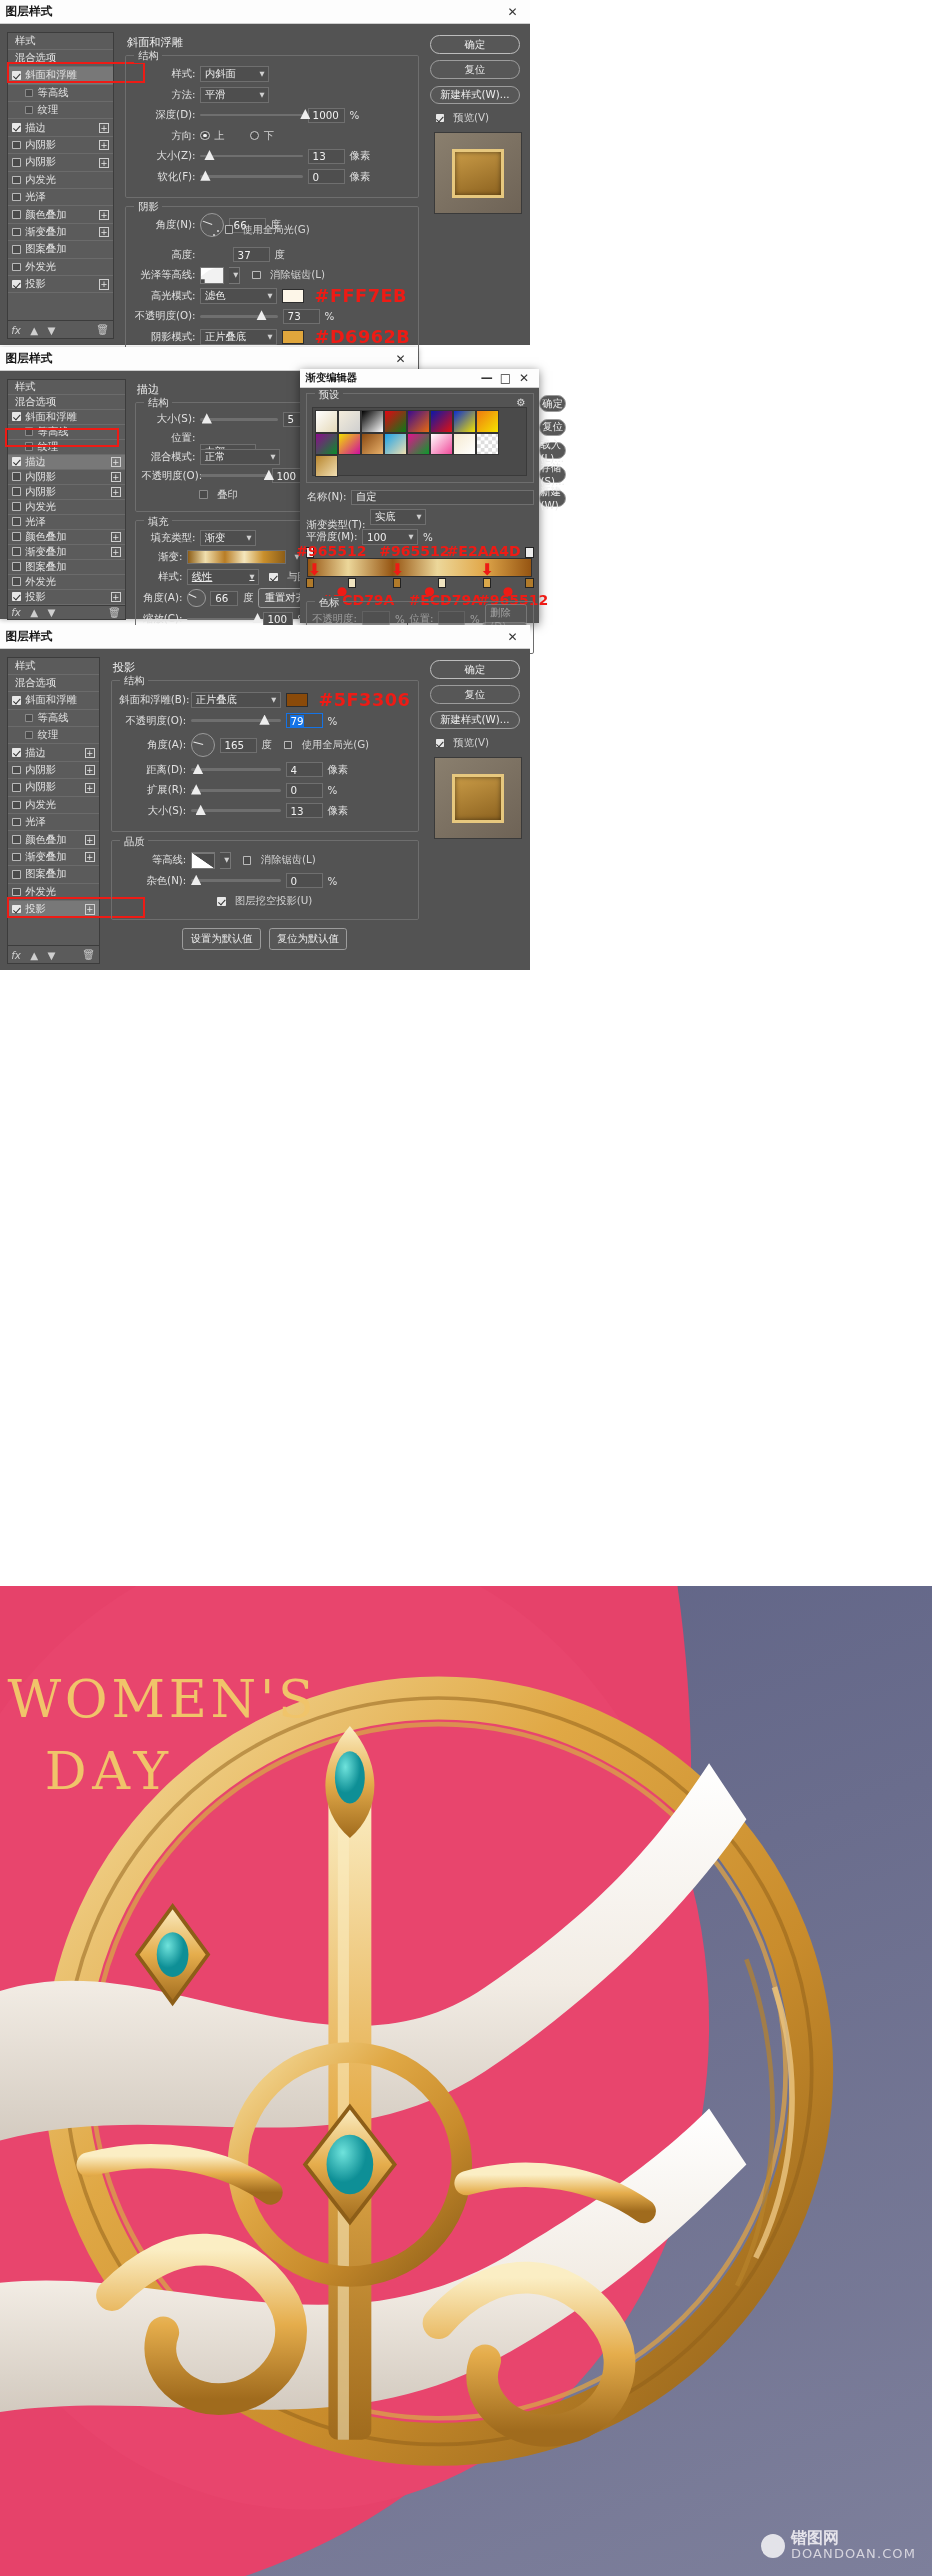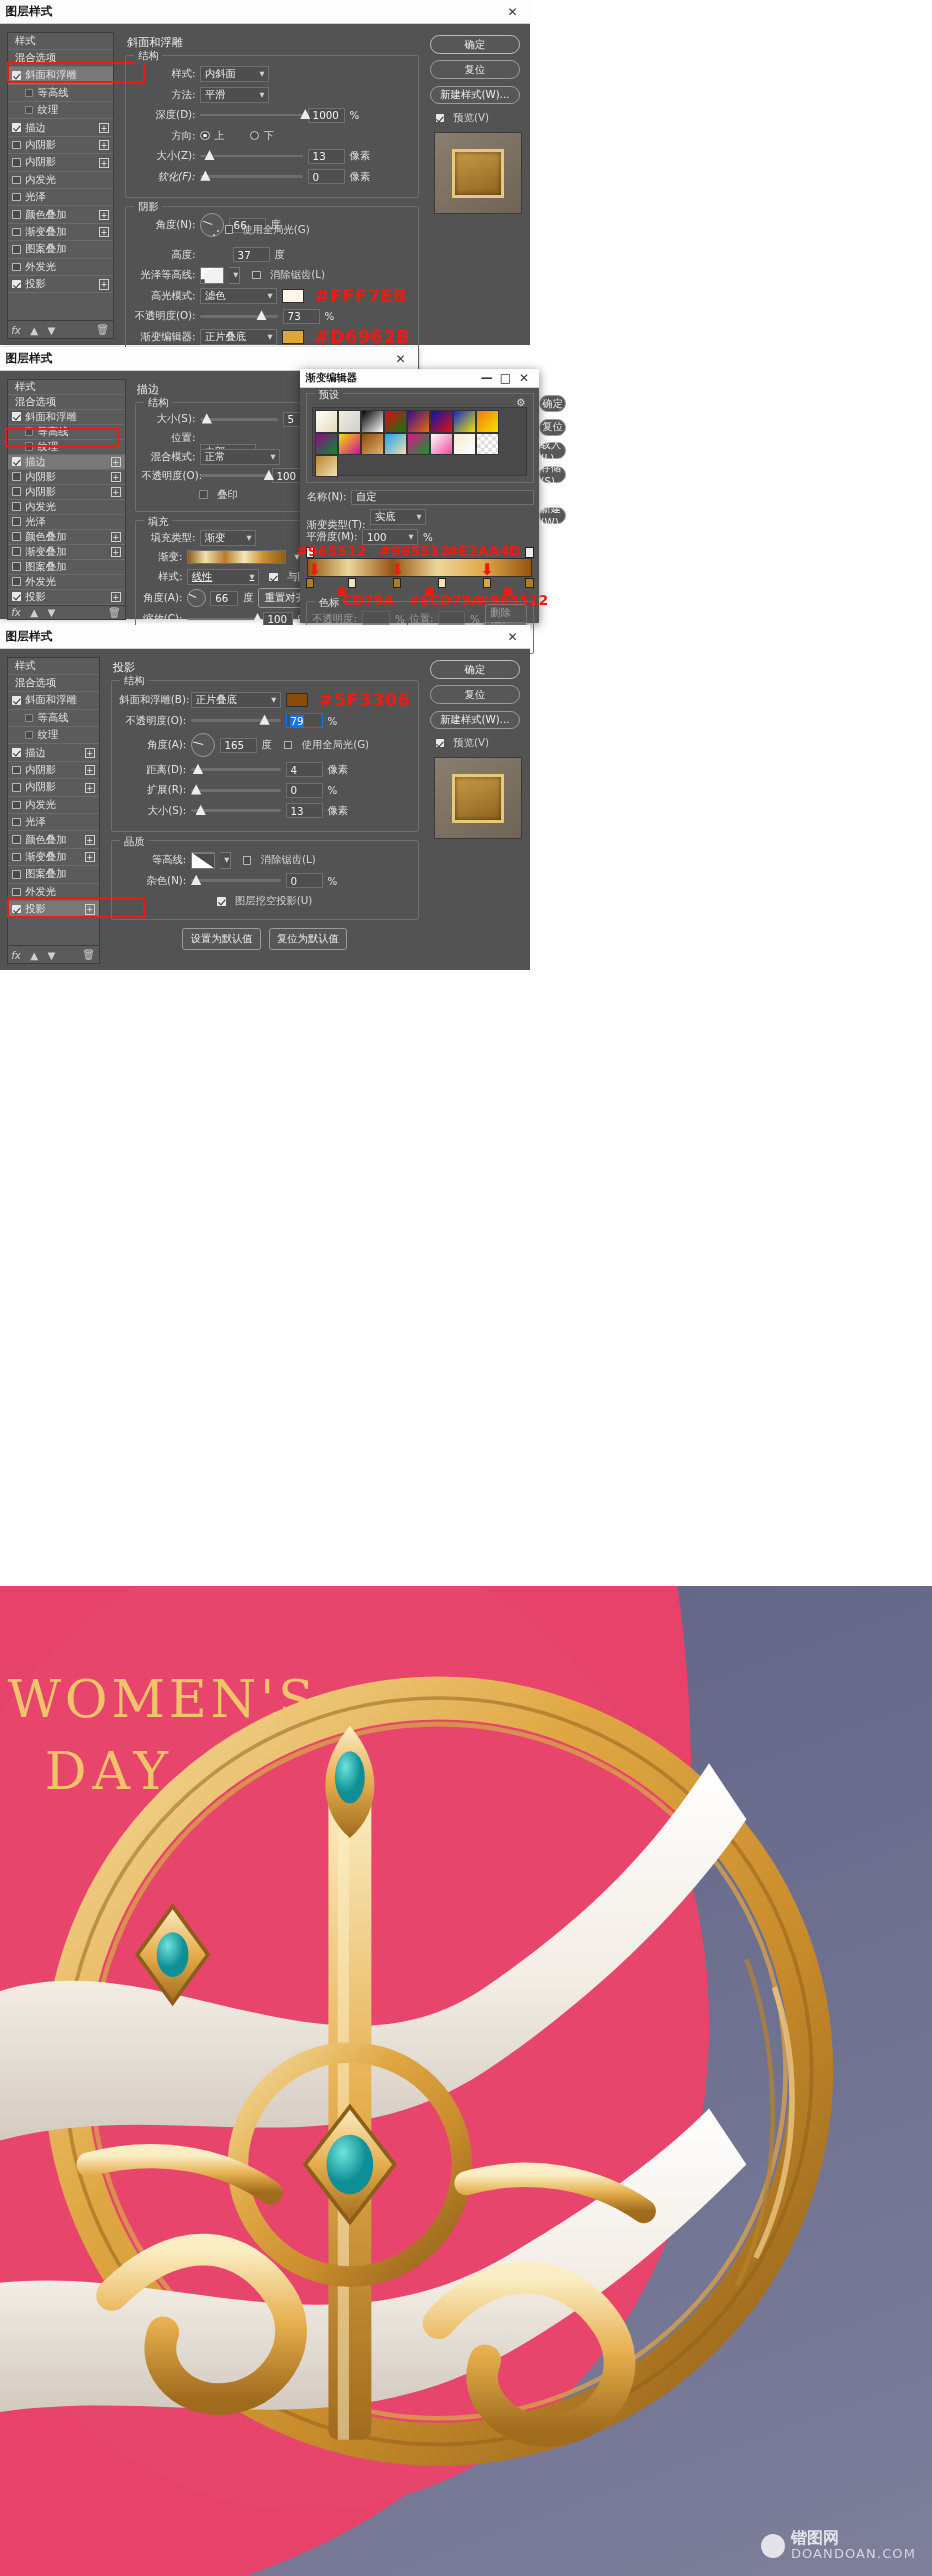--- a/index.html
+++ b/index.html
@@ -258,21 +258,21 @@
           </div>
         <div class="row">
             <span class="lbl" style="width:62px;">大小(Z):</span>
           <div class="track" style="max-width:103px;">
               <div class="thumb" style="left:4%"></div>
             </div>
           <div class="num">13</div>
           <span class="unit">像素</span>
           </div>
         <div class="row">
-            <span class="lbl" style="width:62px;font-style:italic;">软化(F):</span>
+            <span class="lbl" style="width:62px;">软化(F):</span>
           <div class="track" style="max-width:103px;">
               <div class="thumb" style="left:0%"></div>
             </div>
           <div class="num">0</div>
           <span class="unit">像素</span>
           </div>
       </div>
 
       <div class="group" style="padding-bottom:5.6px;">
         <div class="grouplbl">阴影</div>
@@ -320,21 +320,21 @@
           </div>
         <div class="row">
             <span class="lbl" style="width:62px;">不透明度(O):</span>
           <div class="track" style="max-width:78px;">
               <div class="thumb" style="left:72%"></div>
             </div>
           <div class="num">73</div>
           <span class="unit">%</span>
           </div>
         <div class="row">
-            <span class="lbl" style="width:62px;">渐变编辑器:</span>
+            <span class="lbl" style="width:62px;">阴影模式:</span>
           <div class="select" style="width:77px;">
               <span class="cv">正片叠底</span>
               <span class="caret">▼</span>
             </div>
           <div class="swatch" style="background:#e0a63c;"></div>
           <span class="redhex" style="margin-left:5.6px;">#D6962B</span>
           </div>
         <div class="row">
             <span class="lbl" style="width:62px;">不透明度(C):</span>
           <div class="track" style="max-width:78px;">
@@ -626,21 +626,21 @@
           <div class="btmbtn" style="padding:0.9px 4.7px;">删除(D)</div>
           </div>
       </div>
     </div>
 
     <div class="btncol" style="width:65px;padding:1.9px 0 0 5.6px;">
       <div class="pbtn" style="height:17px;">确定</div>
       <div class="pbtn" style="height:17px;">复位</div>
       <div class="pbtn" style="height:17px;">载入(L)...</div>
       <div class="pbtn" style="height:17px;">存储(S)...</div>
-      <div class="pbtn" style="height:17px;margin-top:24px;">新建(W)</div>
+      <div class="pbtn" style="height:17px;margin-top:7px;">新建(W)</div>
     </div>
   </div>
 </div>
 
 <div class="dialog" id="dlgShadow" style="left:0;top:625px;width:530px;height:345px;">
   <div class="titlebar">
     <span class="ttl">图层样式</span>
     <span class="winbtn">✕</span>
   </div>
   <div class="dlgbody" style="height:321px;">

